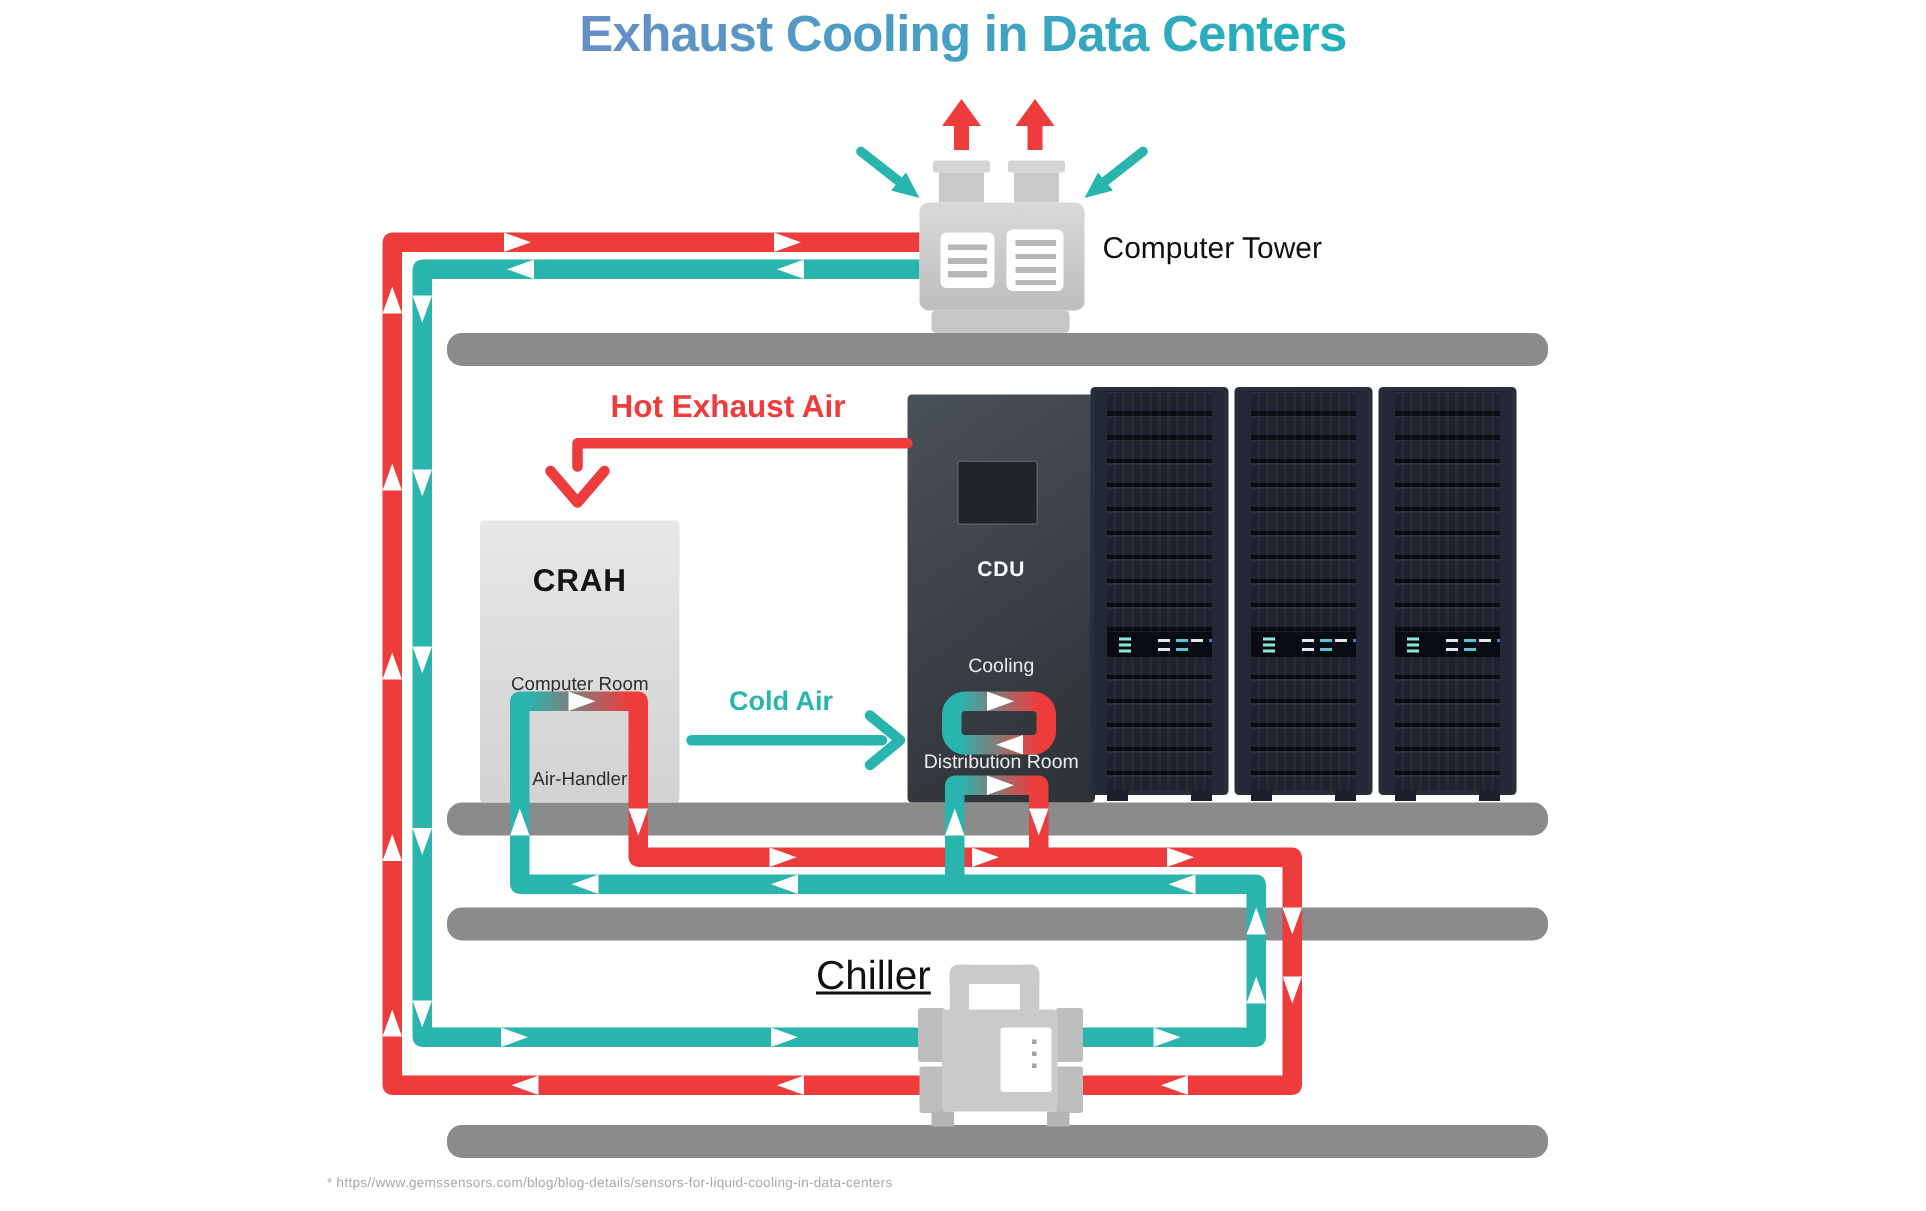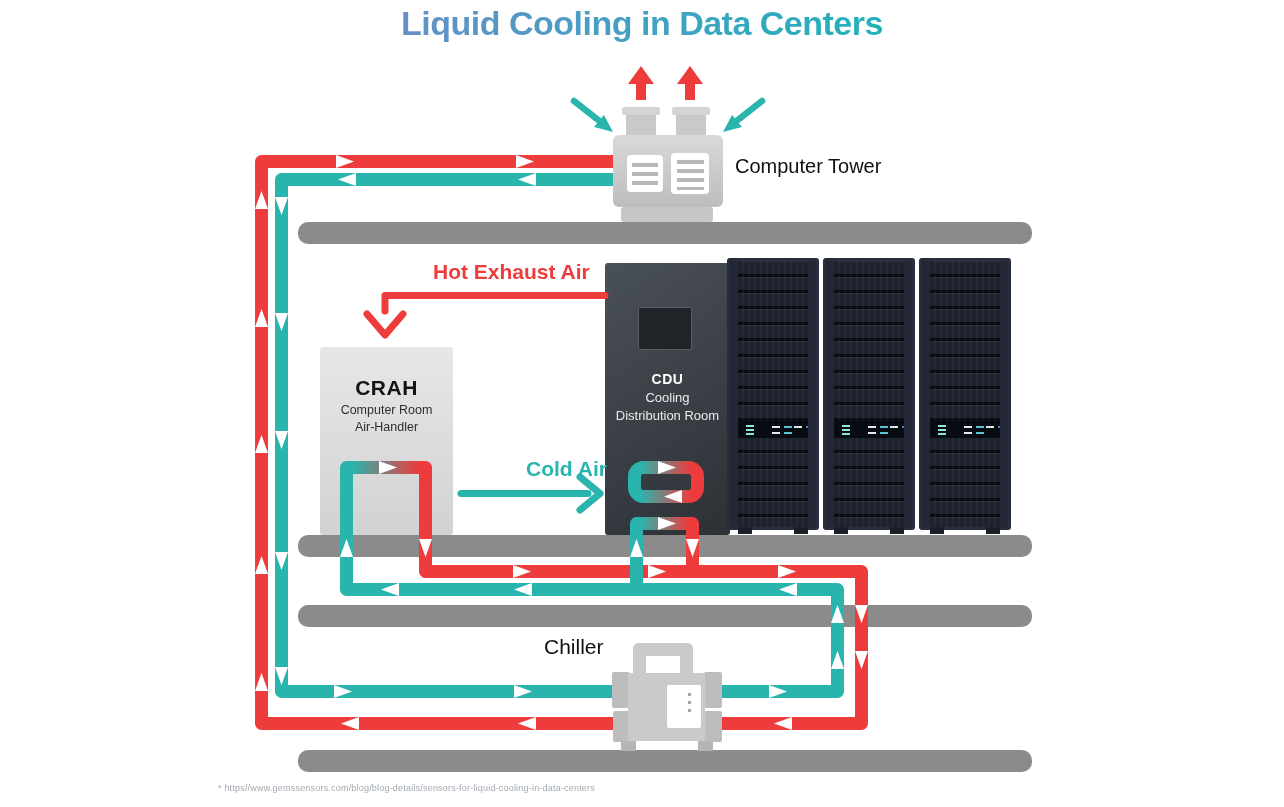--- a/index.html
+++ b/index.html
@@ -1,18 +1,18 @@
 <!DOCTYPE html>
 <html><head>
 <meta charset="utf-8">
 <style>
   html,body{margin:0;padding:0;background:#fff;}
   #stage{position:relative;width:1284px;height:807px;background:#fff;overflow:hidden;
          font-family:"Liberation Sans",sans-serif;}
-  .abs{position:absolute;}
+  .abs{position:absolute;gap:46px;}
   
   .floor{position:absolute;left:298px;width:734px;height:22px;border-radius:10px;
          background:var(--floor);z-index:1;}
   
   #pipes{position:absolute;left:0;top:0;z-index:2;}
   #overlay{position:absolute;left:0;top:0;z-index:4;pointer-events:none;}
   .pipe-hot{stroke:var(--hot);stroke-width:13;fill:none;stroke-linejoin:round;}
   .pipe-cold{stroke:var(--cold);stroke-width:13;fill:none;stroke-linejoin:round;}
   .pipe-grad-crah{stroke:url(#gradCrah);stroke-width:13;fill:none;stroke-linejoin:round;}
   .pipe-grad-cdu{stroke:url(#gradCdu);stroke-width:13;fill:none;stroke-linejoin:round;}
@@ -63,23 +63,23 @@
                   border-radius:6px 6px 0 0;box-sizing:border-box;}
   #chiller-body{left:628px;top:673px;width:77px;height:68px;background:#cacaca;border-radius:3px;}
   #chiller-panel{left:667px;top:685px;width:34px;height:43px;background:#fff;border-radius:2px;}
   #chiller-panel .dot{position:absolute;left:21px;width:3px;height:3px;background:#a3a3a3;}
   .chiller-foot{top:741px;width:15px;height:10px;background:#b5b5b5;}
   
   .lbl{position:absolute;z-index:5;white-space:nowrap;}
   #title{left:0;right:0;top:4px;text-align:center;font-size:34px;font-weight:700;letter-spacing:-.5px;
          color:#2ab4ae;-webkit-background-clip:text;background-clip:text;}
   #lbl-tower{left:735px;top:155px;font-size:20px;font-weight:500;color:#101010;}
-  #lbl-hot{left:433px;top:260px;font-size:21px;font-weight:600;color:var(--hot);}
-  #lbl-cold{left:486px;top:457px;font-size:21px;font-weight:600;color:var(--cold);margin-left:40px;}
-  #lbl-chiller{left:544px;top:635px;font-size:21px;font-weight:500;color:#101010;}
+  #lbl-hot{left:407px;top:260px;font-size:21px;font-weight:600;color:var(--hot);}
+  #lbl-cold{left:486px;top:457px;font-size:18px;font-weight:600;color:var(--cold);}
+  #lbl-chiller{left:544px;top:635px;font-size:27px;font-weight:500;color:#101010;text-decoration:underline;}
   #footer-note{left:218px;top:783px;font-size:9px;color:#a4abb2;letter-spacing:.2px;}
 </style>
 </head>
 <body>
 
 <div id="stage" style="--hot: #ee3b3b; --cold: #2ab4ae; --floor: #8b8b8b;">
 
   <div class="floor" style="top:222px"></div>
   <div class="floor" style="top:535px"></div>
   <div class="floor" style="top:605px"></div>
@@ -219,19 +219,19 @@
         <polygon points="419,539 432,539 425.5,557" class="flow-arrow"></polygon>
         <polygon points="630,557 643,557 636.5,539" class="flow-arrow"></polygon>
         <polygon points="686,539 699,539 692.5,557" class="flow-arrow"></polygon>
         <polygon points="379,461 379,474 397,467.5" class="flow-arrow"></polygon>
         <polygon points="658,461 658,474 676,467.5" class="flow-arrow"></polygon>
         <polygon points="682,490 682,503 664,496.5" class="flow-arrow"></polygon>
         <polygon points="658,517 658,530 676,523.5" class="flow-arrow"></polygon>
       </g>
   </svg>
 
-  <div class="lbl" id="title" style="background-image: linear-gradient(90deg, rgb(138, 126, 200) 12%, rgb(63, 163, 194) 52%, rgb(26, 179, 184) 72%); background-clip: text; color: transparent;">Liquid Cooling in Data Centers</div>
+  <div class="lbl" id="title" style="background-image: linear-gradient(90deg, rgb(138, 126, 200) 12%, rgb(63, 163, 194) 52%, rgb(26, 179, 184) 72%); background-clip: text; color: transparent;">Exhaust Cooling in Data Centers</div>
   <div class="lbl" id="lbl-tower">Computer Tower</div>
   <div class="lbl" id="lbl-hot">Hot Exhaust Air</div>
   <div class="lbl" id="lbl-cold">Cold Air</div>
   <div class="lbl" id="lbl-chiller">Chiller</div>
   <div class="lbl" id="footer-note">* https//www.gemssensors.com/blog/blog-details/sensors-for-liquid-cooling-in-data-centers</div>
 </div>
 
 </body></html>

